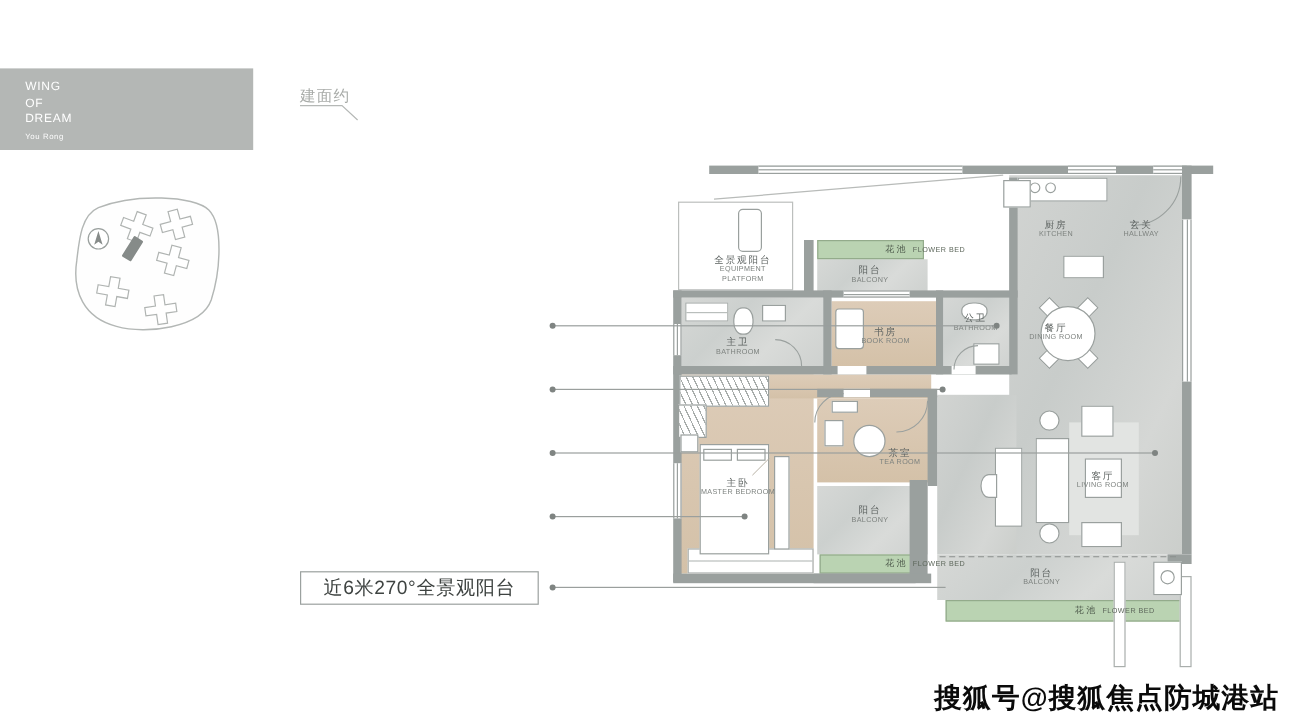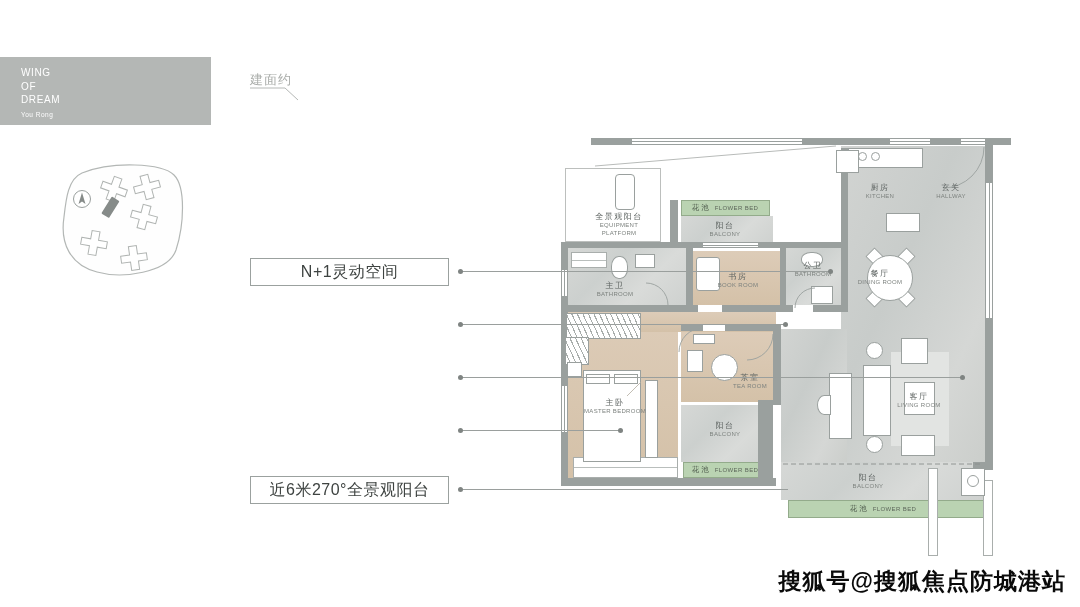--- a/index.html
+++ b/index.html
@@ -50,21 +50,21 @@
   .sill{background:#fff;border:1px solid #a9aeac;
         background-image:linear-gradient(#b9bebc,#b9bebc);background-size:100% 1px;
         background-position:center;background-repeat:no-repeat;}
 
   .rlabel{position:absolute;transform:translate(-50%,-50%);text-align:center;line-height:1.3;
           white-space:nowrap;z-index:4;}
   .rlabel .zh{font-size:8px;letter-spacing:1.5px;color:#5d6361;}
   .rlabel .en{font-size:6px;letter-spacing:.3px;color:#7d827f;}
   .rlabel.wrap{white-space:normal;width:54px;}
   .fb{position:absolute;transform:translate(-50%,-50%);display:flex;gap:4px;align-items:baseline;
-      white-space:nowrap;z-index:4;}
+      white-space:nowrap;z-index:4;margin-left:46px;}
   .fb .zh{font-size:7.5px;letter-spacing:2px;color:#4e5a4c;}
   .fb .en{font-size:6px;letter-spacing:.4px;color:#5d675b;}
 
   .watermark{right:14px;bottom:10px;font-size:23px;font-weight:700;color:#0a0a0a;letter-spacing:1px;
              text-shadow:1.5px 1.5px 0 #fff,-1.5px -1.5px 0 #fff,-1.5px 1.5px 0 #ffffffaa,1.5px -1.5px 0 #ffffffaa;
              z-index:9;}
   svg{display:block;}
 </style>
 </head>
 <body>
@@ -92,23 +92,20 @@
       <path d="M-13,-3.5 L-4,-3.5 L-4,-12 L4,-12 L4,-3.5 L13,-3.5 L13,3.5 L4,3.5 L4,12 L-4,12 L-4,3.5 L-13,3.5 Z" transform="translate(42,88) rotate(10)"></path>
       <path d="M-13,-3.5 L-4,-3.5 L-4,-12 L4,-12 L4,-3.5 L13,-3.5 L13,3.5 L4,3.5 L4,12 L-4,12 L-4,3.5 L-13,3.5 Z" transform="translate(82,103) rotate(-8)"></path>
     </g>
     <rect x="-4" y="-10" width="9" height="20" rx="1" transform="translate(58,52) rotate(32)" fill="#868b89" stroke="none"></rect>
     <g>
       <circle cx="30" cy="44" r="8.5" fill="#fff" stroke="#9aa09e" stroke-width="1"></circle>
       <path d="M30,37.5 L33.5,49 L30,46.5 L26.5,49 Z" fill="#868b89"></path>
     </g>
   </svg>
 
-  <div class="abs feature" style="top:258px">
-      <span>N+1灵动空间</span>
-    </div>
   <div class="abs feature" style="top:476px">
       <span>近6米270°全景观阳台</span>
     </div>
 
   <div class="abs cline" style="left:460px;top:271px;width:371px;z-index:5"></div>
   <div class="abs dot" style="left:458px;top:269px;z-index:5"></div>
   <div class="abs dot" style="left:828px;top:269px;z-index:5"></div>
   <div class="abs cline" style="left:460px;top:324px;width:326px;z-index:5"></div>
   <div class="abs dot" style="left:458px;top:322px;z-index:5"></div>
   <div class="abs dot" style="left:783px;top:322px;z-index:5"></div>

